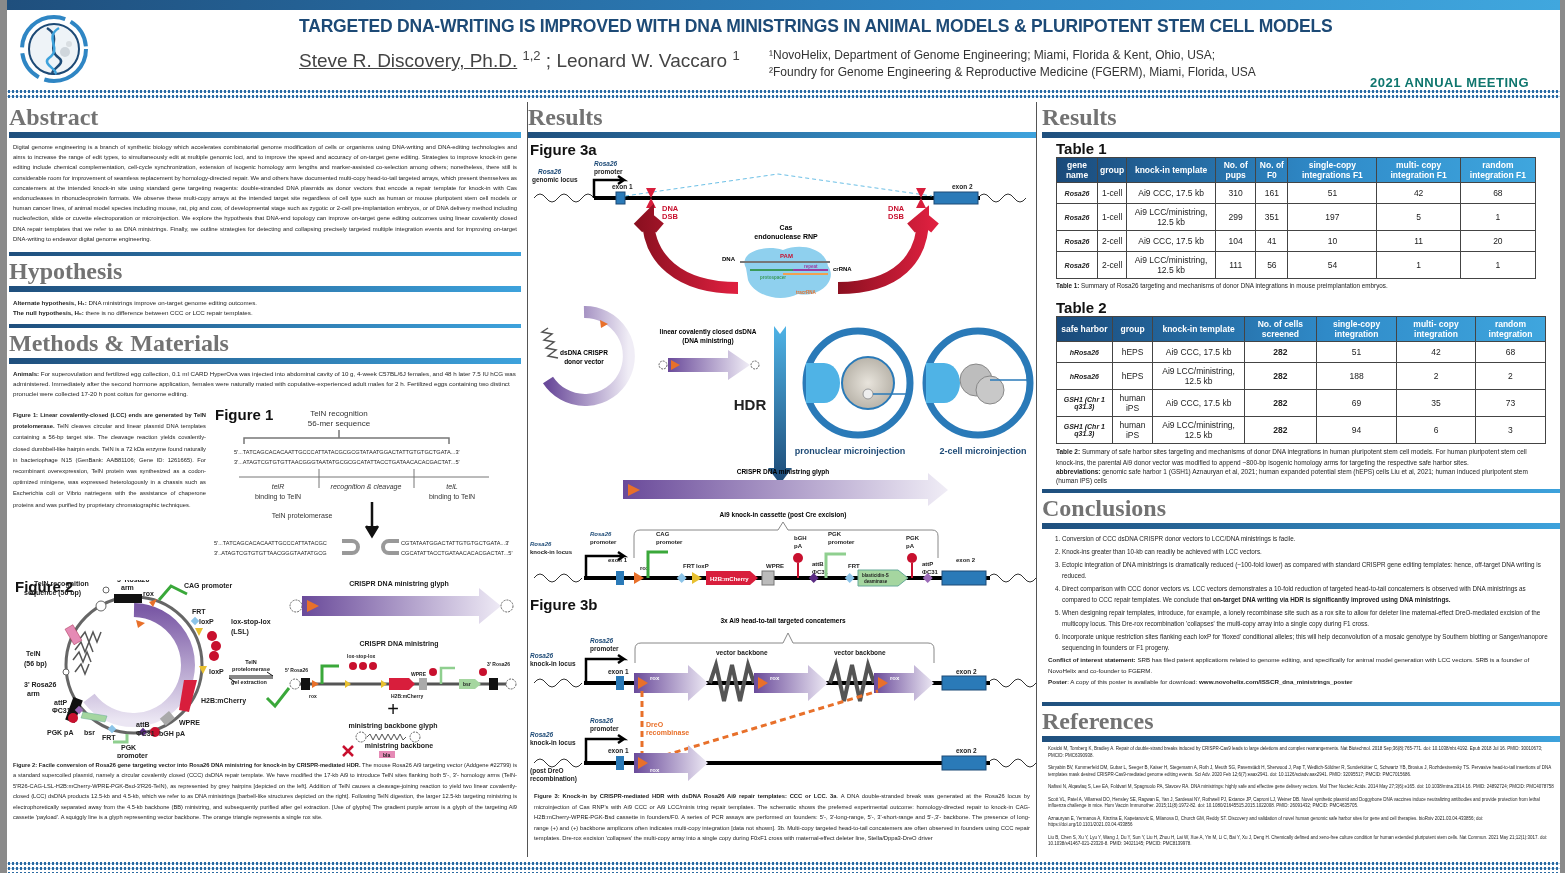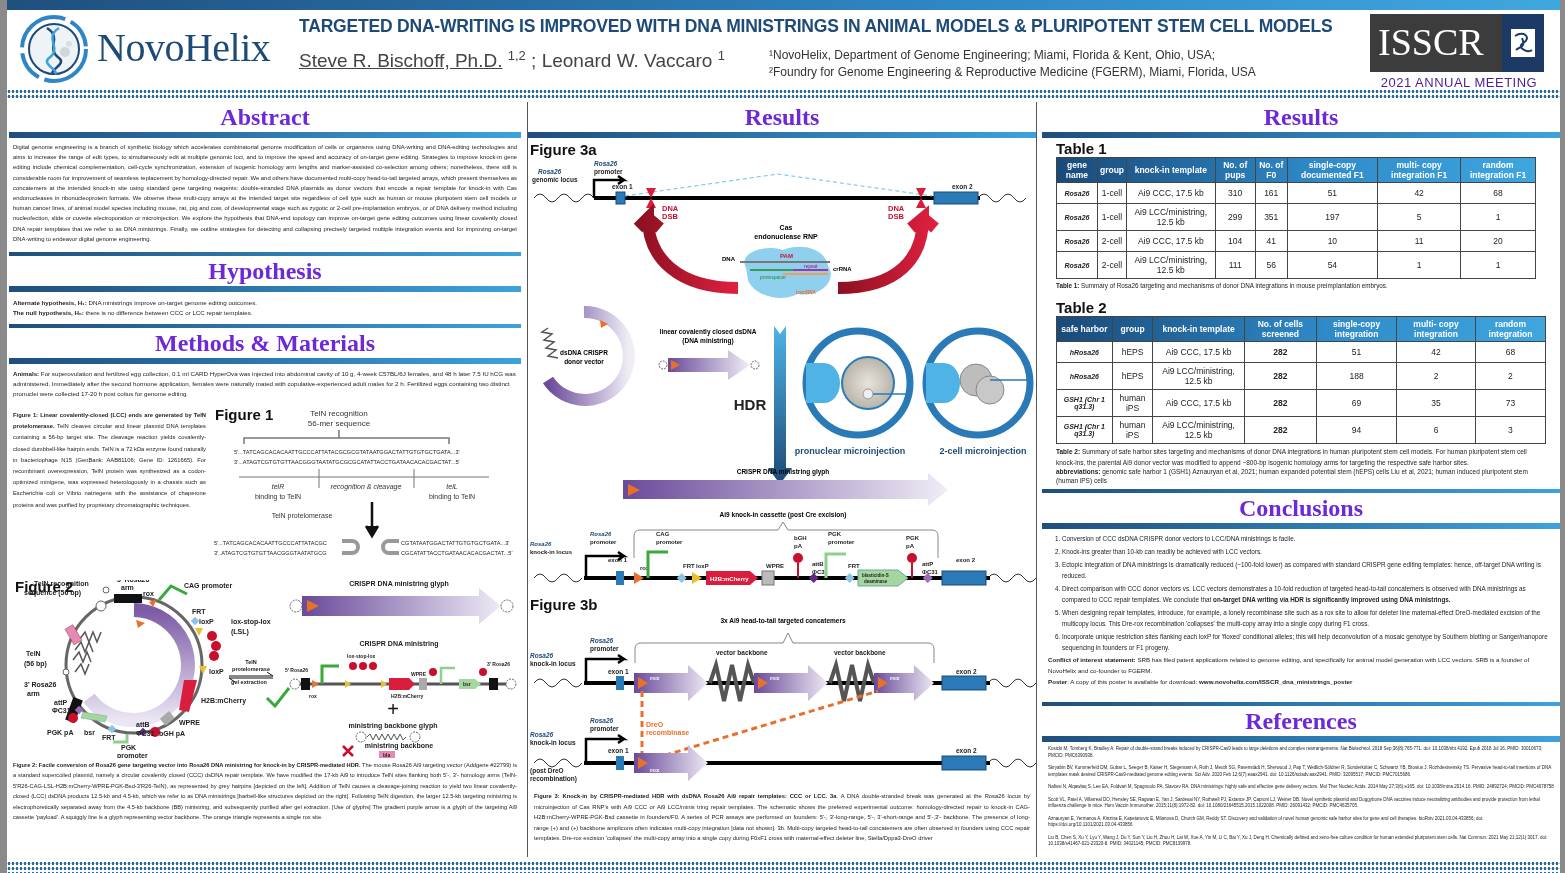--- a/index.html
+++ b/index.html
@@ -12,26 +12,26 @@
   .logo { position: absolute; left: 12px; top: 4px; width: 70px; height: 70px; }
   .brand { position: absolute; left: 90px; top: 14px; font-family: "Liberation Serif", serif; font-size: 40px; color: #1d4a76; letter-spacing: -0.5px; }
   .title { position: absolute; left: 292px; top: 6px; font-size: 17.5px; font-weight: bold; color: #1d4a76; letter-spacing: -0.2px; }
   .authors { position: absolute; left: 292px; top: 38px; font-size: 19px; color: #444; font-family: "Liberation Sans", sans-serif; }
   .authors .u { text-decoration: underline; }
   .authors sup { font-size: 13px; }
   .affil { position: absolute; left: 762px; top: 37px; font-size: 12px; color: #333; line-height: 17px; }
   .isscr { position: absolute; left: 1363px; top: 4px; width: 174px; height: 58px; background: #3c3c3c; }
   .isscr .txt { position: absolute; left: 8px; top: 6px; font-family: "Liberation Serif", serif; font-size: 38px; color: #fff; }
   .isscr .mark { position: absolute; right: 0; top: 0; width: 42px; height: 58px; background: #1d3a66; display:flex; align-items:center; justify-content:center; }
-  .meeting { position: absolute; left: 1363px; top: 65px; width: 178px; text-align: center; font-size: 13px; font-weight: normal; color: #4c1d95; letter-spacing: 0.5px; }
+  .meeting { position: absolute; left: 1363px; top: 65px; width: 178px; font-size: 13px; font-weight: bold; color: #0f766e; letter-spacing: 0.5px; }
   .dots { position: absolute; left: 7px; width: 1553px; height: 10px;
     background-image: radial-gradient(circle, #2e6ea6 1.3px, transparent 1.6px);
     background-size: 4px 4px; }
   .col { position: absolute; top: 102px; }
-  .sec-title { text-align: center; font-family: "Liberation Serif", serif; font-weight: bold; font-size: 24px; color: #6d28d9; height: 30px; line-height: 30px; }
+  .sec-title { text-align: left; font-family: "Liberation Serif", serif; font-weight: bold; font-size: 24px; color: #737373; height: 30px; line-height: 30px; }
   .sec-bar { height: 6px; background: linear-gradient(90deg,#1f4f7d,#3da2dc); }
   .sec-bar-thin { height: 4px; background: linear-gradient(90deg,#1f4f7d,#3da2dc); }
   .small { font-size: 6.2px; line-height: 10px; color: #222; }
   .just { text-align: justify; }
   .fig-label { font-weight: bold; font-size: 15px; color: #111; }
   .col1 { left: 9px; width: 512px; }
   .col2 { left: 527px; width: 510px; border-left: 1px solid #555; border-right: 1px solid #555; height: 755px; }
   .col3 { left: 1042px; width: 518px; }
   table.t { border-collapse: collapse; width: 100%; font-size: 8.5px; }
   table.t th { color: #fff; font-weight: bold; padding: 2px 2px; border: 1px solid #444; text-align: center; line-height: 10px; }
@@ -54,40 +54,30 @@
   <div class="logo">
     <svg width="70" height="70" viewBox="0 0 70 70">
       <circle cx="35" cy="35" r="32" fill="none" stroke="#2f86c4" stroke-width="4" stroke-dasharray="60 6 30 6"></circle>
       <circle cx="35" cy="35" r="25" fill="#eef3f7" stroke="#1d4a76" stroke-width="2"></circle>
       <path d="M28 14 C44 24, 26 34, 40 44 C48 50, 30 56, 34 60" fill="none" stroke="#1d4a76" stroke-width="2.5"></path>
       <path d="M40 14 C24 24, 44 34, 30 44 C22 50, 40 56, 36 60" fill="none" stroke="#3da2dc" stroke-width="2.5"></path>
       <circle cx="46" cy="38" r="5" fill="#cfd6dc"></circle>
       <circle cx="50" cy="30" r="3" fill="#d9dee2"></circle>
     </svg>
   </div>
-  <div class="brand">NovoHelix</div>
   <div class="title">TARGETED DNA-WRITING IS IMPROVED WITH DNA MINISTRINGS IN ANIMAL MODELS &amp; PLURIPOTENT STEM CELL MODELS</div>
   <div class="authors">
-    <span class="u">Steve R. Bischoff, Ph.D.</span>
+    <span class="u">Steve R. Discovery, Ph.D.</span>
     <sup>1,2</sup>
     <span>; Leonard W. Vaccaro</span>
     <sup>1</sup>
   </div>
   <div class="affil">
     <div>¹NovoHelix, Department of Genome Engineering; Miami, Florida &amp; Kent, Ohio, USA;</div>
     <div>²Foundry for Genome Engineering &amp; Reproductive Medicine (FGERM), Miami, Florida, USA</div>
-  </div>
-  <div class="isscr">
-    <span class="txt">ISSCR</span>
-    <span class="mark">
-      <svg width="26" height="30" viewBox="0 0 26 30">
-          <rect x="1" y="1" width="24" height="28" fill="#fff"></rect>
-          <path d="M5 8 C14 2, 22 10, 13 15 C6 19, 18 26, 22 22 M6 22 C10 18, 16 20, 12 10" stroke="#1d3a66" stroke-width="2" fill="none"></path>
-        </svg>
-    </span>
   </div>
   <div class="meeting">2021 ANNUAL MEETING</div>
 </div>
 
 <div class="dots" style="top:89px; background-image: radial-gradient(circle, #2a6aa3 1.3px, transparent 1.6px); background-size:4px 5px;"></div>
 
 <div class="col col1">
   <div class="sec-title">Abstract</div>
   <div class="sec-bar"></div>
   <p class="small just" style="padding:4px 4px; font-size:5.9px; line-height:10.2px;">Digital genome engineering is a branch of synthetic biology which accelerates combinatorial genome modification of cells or organisms using DNA-writing and DNA-editing technologies and aims to increase the range of edit types, to simultaneously edit at multiple genomic loci, and to improve the speed and accuracy of on-target gene editing. Strategies to improve knock-in gene editing include chemical complementation, cell-cycle synchronization, extension of isogenic homology arm lengths and marker-assisted co-selection among others; nonetheless, there still is considerable room for improvement of seamless replacement by homology-directed repair. We and others have documented multi-copy head-to-tail targeted arrays, which present themselves as concatemers at the intended knock-in site using standard gene targeting reagents: double-stranded DNA plasmids as donor vectors that encode a repair template for knock-in with Cas endonucleases in ribonucleoprotein formats. We observe these multi-copy arrays at the intended target site regardless of cell type such as human or mouse pluripotent stem cell models or human cancer lines, of animal model species including mouse, rat, pig and cow, of developmental stage such as zygotic or 2-cell pre-implantation embryos, or of DNA delivery method including nucleofection, slide or cuvette electroporation or microinjection. We explore the hypothesis that DNA-end topology can improve on-target gene editing outcomes using linear covalently closed DNA repair templates that we refer to as DNA ministrings. Finally, we outline strategies for detecting and collapsing precisely targeted multiple integration events and for improving on-target DNA-writing to endeavor digital genome engineering.</p>
@@ -476,21 +466,21 @@
   <div class="fig-label" style="padding:2px 14px 0;">Table 1</div>
   <div style="padding:0 24px 0 14px;">
     <table class="t" id="table1">
       <thead class="thead-grad">
           <tr>
             <th>gene name</th>
             <th>group</th>
             <th>knock-in template</th>
             <th>No. of pups</th>
             <th>No. of F0</th>
-            <th>single-copy documented F1</th>
+            <th>single-copy integrations F1</th>
             <th>multi- copy integration F1</th>
             <th>random integration F1</th>
           </tr>
         </thead>
       <tbody>
           <tr>
             <td class="gene">Rosa26</td>
             <td>1-cell</td>
             <td>Ai9 CCC, 17.5 kb</td>
             <td>310</td>

